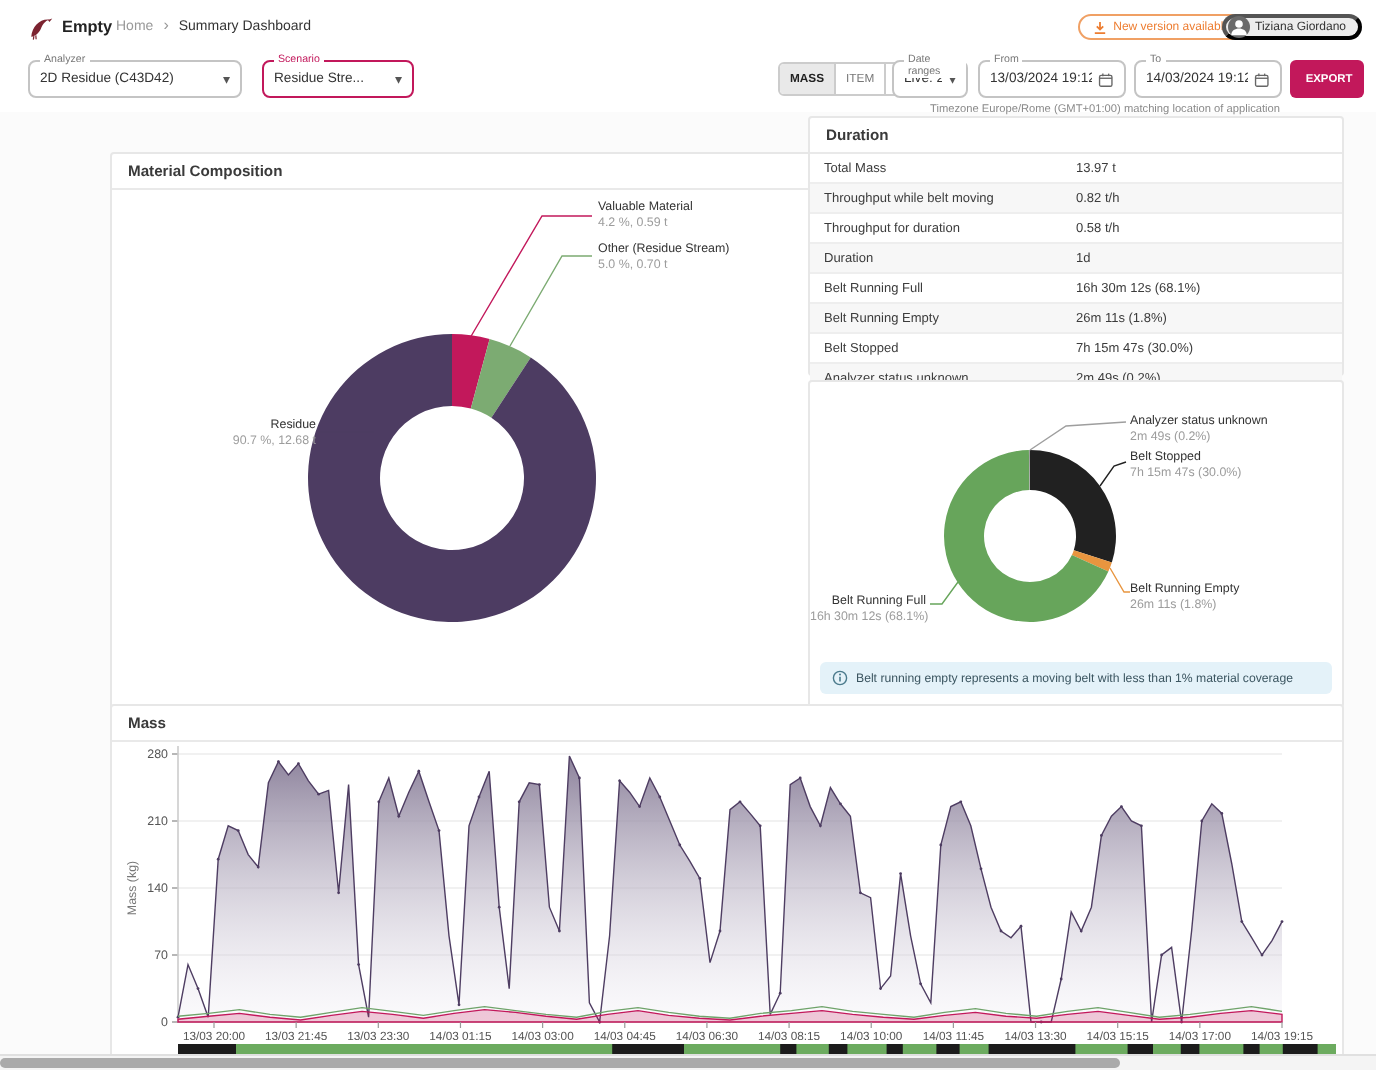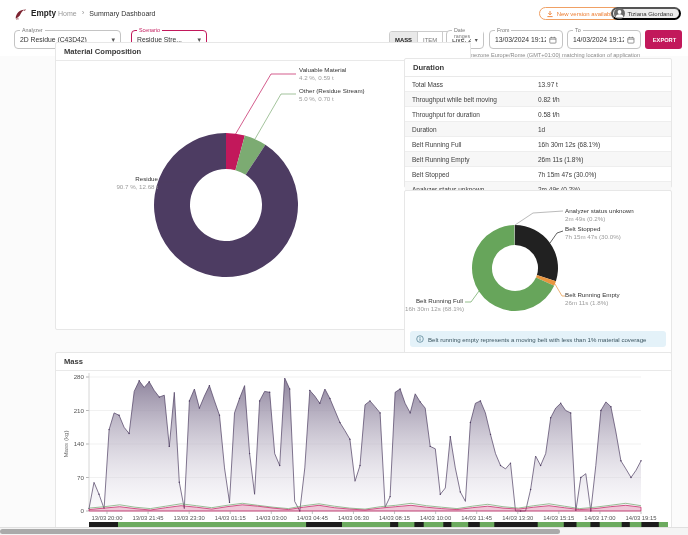--- a/index.html
+++ b/index.html
@@ -30,21 +30,21 @@
   .seg{position:absolute;left:389px;top:3px;height:17px;display:flex;border:1px solid #ccc;border-radius:3px;overflow:hidden;box-sizing:border-box}
   .seg button{font-family:inherit;font-size:5.9px;padding:0 5px;background:#fff;color:#777;border:none;border-right:1px solid #ccc;cursor:pointer}
   .seg button:last-child{border-right:none}
   .seg button.sel{background:#e9e9e9;color:#222;font-weight:bold}
   .export-btn{position:absolute;left:645px;top:2px;width:37px;height:19px;background:#c2185b;color:#fff;border:none;border-radius:3px;font-family:inherit;font-size:5.7px;font-weight:bold;display:flex;align-items:center;justify-content:center;gap:2px;cursor:pointer}
   .tz-note{position:absolute;left:0;right:48px;top:24px;text-align:right;font-size:5.6px;color:#8a8a8a}
 
   
   .card{position:absolute;background:#fff;border:1px solid #e7e7e7;border-radius:2px;box-sizing:border-box}
   .card-title{height:17px;line-height:17px;padding:0 8px;font-size:7.6px;font-weight:bold;color:#3a3a3a;border-bottom:1px solid #e9e9e9}
-  .mat-card{left:55px;top:42px;width:416px;height:288px}
+  .mat-card{left:55px;top:76px;width:416px;height:288px}
   .summary-card{left:404px;top:58px;width:268px;height:130px}
   .belt-card{left:404px;top:190px;width:268px;height:164px}
   .mass-card{left:55px;top:352px;width:617px;height:181px}
 
   #matChart{position:absolute;top:20px;left:0;width:343px;height:264px}
   #beltChart{position:absolute;top:18px;left:0;width:266px;height:124px}
   #massChart{position:absolute;top:16px;left:0;width:615px;height:164px}
   #summaryTable{position:absolute;top:18px;left:0;right:0}
 
   .srow{display:flex;height:14px;align-items:center;border-bottom:1px solid #eee;font-size:6.5px;color:#3c3c3c;padding-left:7px}

